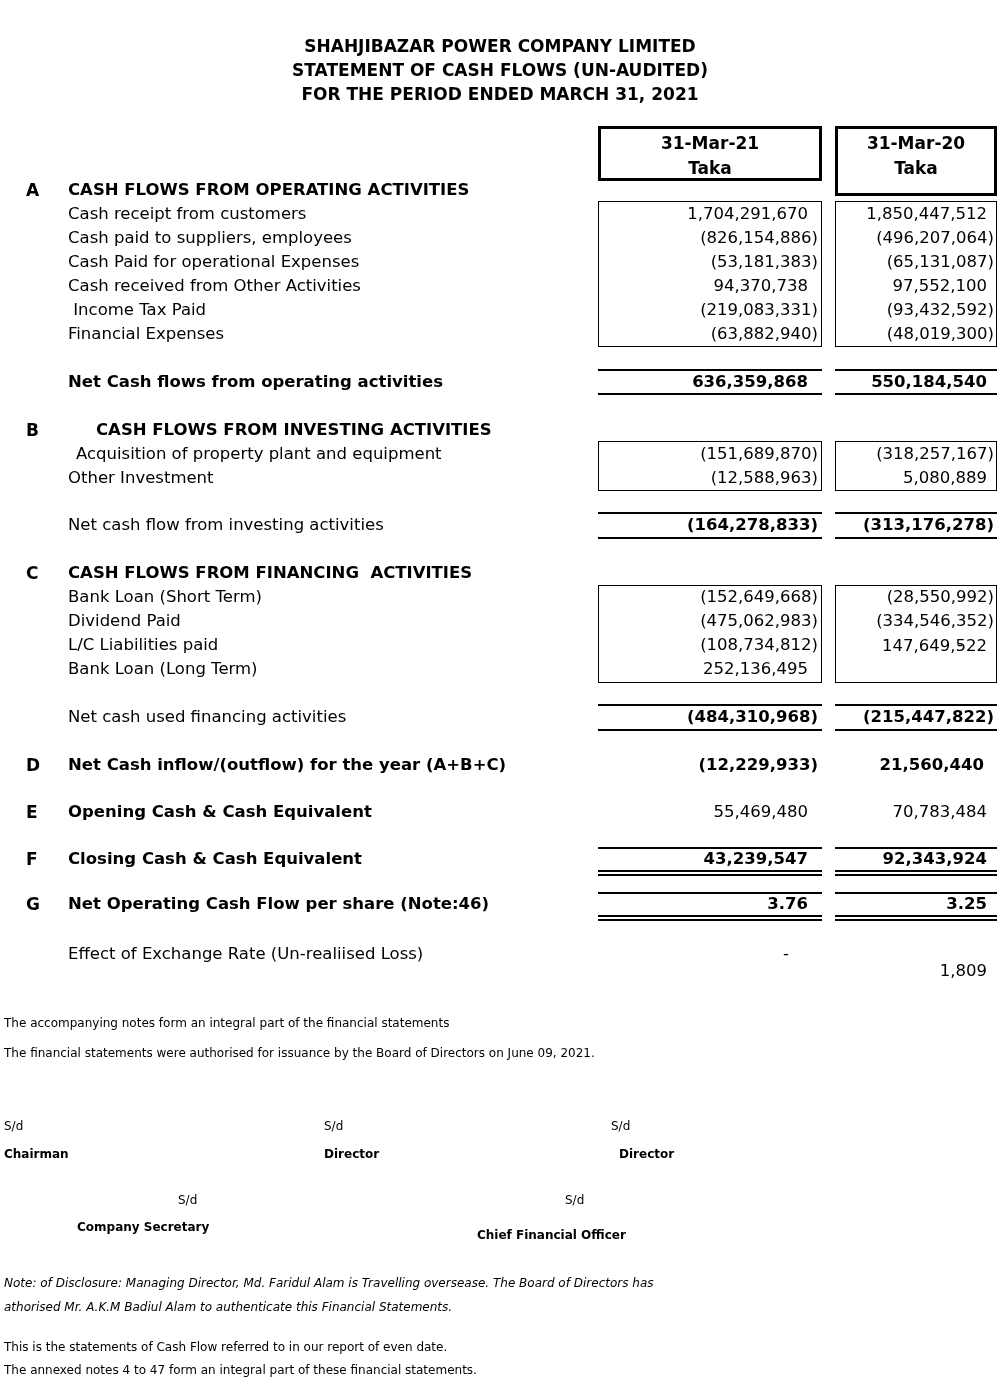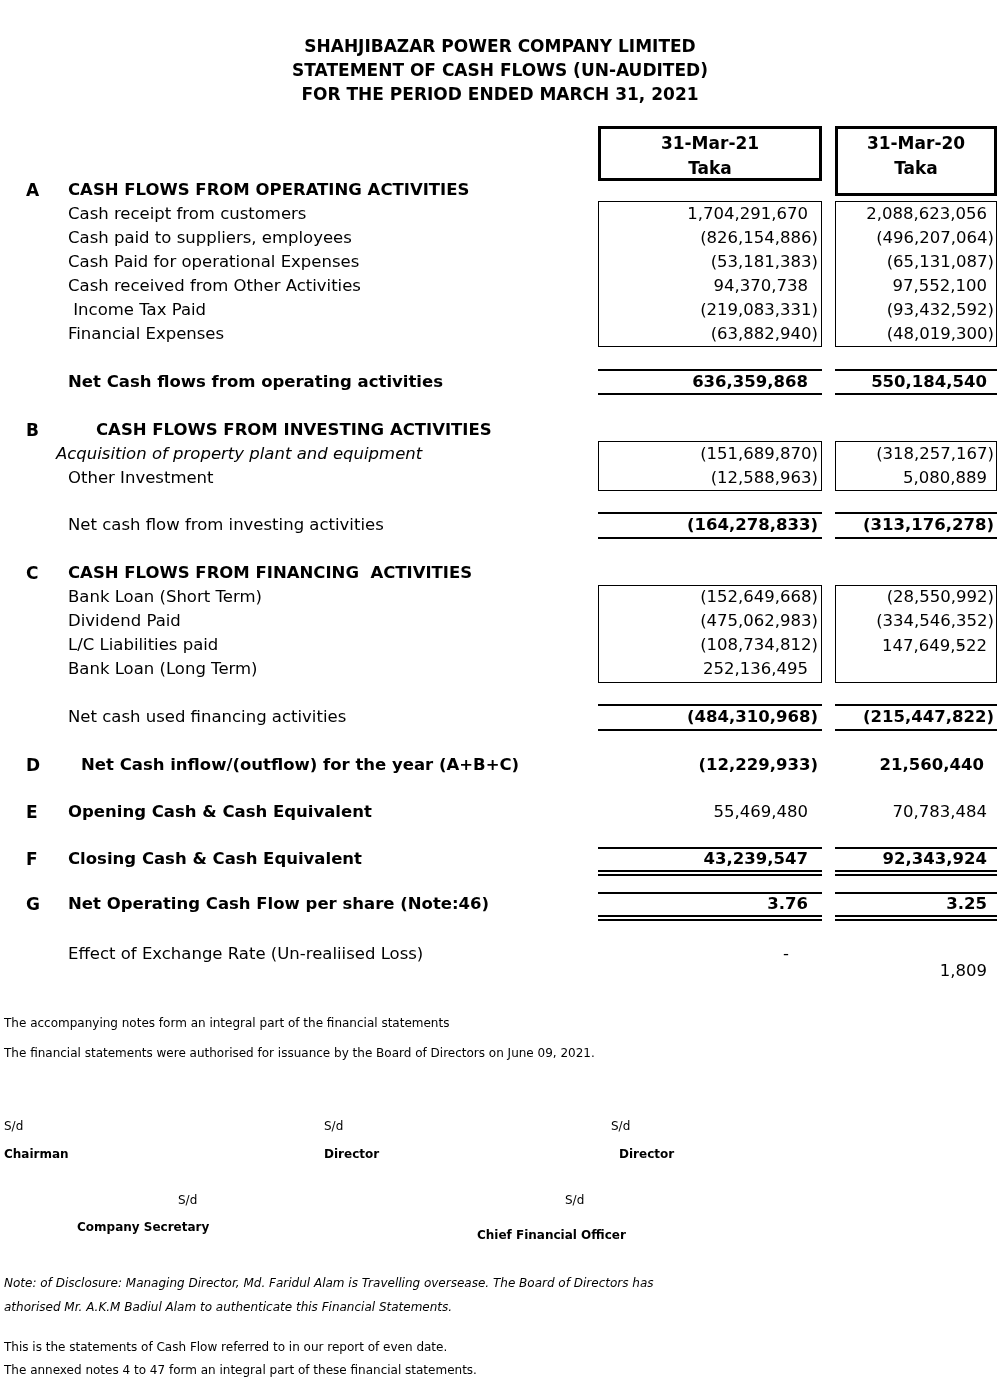--- a/index.html
+++ b/index.html
@@ -40,21 +40,21 @@
 
 <div class="abs letter lbl" style="top:178px;">A</div>
 <div class="abs lbl b" style="left:68px;top:178px;">CASH FLOWS FROM OPERATING ACTIVITIES</div>
 
 <div class="abs box c1" style="top:201px;height:146px;"></div>
 <div class="abs box c2" style="top:201px;height:146px;"></div>
 
 <div>
   <div class="abs lbl" style="left:68px;top:202px;">Cash receipt from customers</div>
   <div class="abs num n1" style="top:202px;padding-right:10px;box-sizing:border-box;">1,704,291,670</div>
-  <div class="abs num n2" style="top:202px;padding-right:7px;box-sizing:border-box;">2,088,623,056</div>
+  <div class="abs num n2" style="top:202px;padding-right:7px;box-sizing:border-box;">1,850,447,512</div>
 
   <div class="abs lbl" style="left:68px;top:226px;">Cash paid to suppliers, employees</div>
   <div class="abs num n1" style="top:226px;">(826,154,886)</div>
   <div class="abs num n2" style="top:226px;">(496,207,064)</div>
 
   <div class="abs lbl" style="left:68px;top:250px;">Cash Paid for operational Expenses</div>
   <div class="abs num n1" style="top:250px;">(53,181,383)</div>
   <div class="abs num n2" style="top:250px;">(65,131,087)</div>
 
   <div class="abs lbl" style="left:68px;top:274px;">Cash received from Other Activities</div>
@@ -78,21 +78,21 @@
 <div class="abs hl c1" style="top:393px;"></div>
 <div class="abs hl c2" style="top:393px;"></div>
 
 <div class="abs letter lbl" style="top:418px;">B</div>
 <div class="abs lbl b" style="left:68px;top:418px;margin-left:28px;">CASH FLOWS FROM INVESTING ACTIVITIES</div>
 
 <div class="abs box c1" style="top:441px;height:50px;"></div>
 <div class="abs box c2" style="top:441px;height:50px;"></div>
 
 <div>
-  <div class="abs lbl" style="left:56px;top:442px;font-style:italic;">Acquisition of  property plant and equipment</div>
+  <div class="abs lbl" style="left:76px;top:442px;">Acquisition of  property plant and equipment</div>
   <div class="abs num n1" style="top:442px;">(151,689,870)</div>
   <div class="abs num n2" style="top:442px;">(318,257,167)</div>
 
   <div class="abs lbl" style="left:68px;top:466px;">Other Investment</div>
   <div class="abs num n1" style="top:466px;">(12,588,963)</div>
   <div class="abs num n2" style="top:466px;padding-right:7px;box-sizing:border-box;">5,080,889</div>
 </div>
 
 <div class="abs hl c1" style="top:512px;"></div>
 <div class="abs hl c2" style="top:512px;"></div>
@@ -128,21 +128,21 @@
 
 <div class="abs hl c1" style="top:704px;"></div>
 <div class="abs hl c2" style="top:704px;"></div>
 <div class="abs lbl" style="left:68px;top:705px;">Net cash used financing activities</div>
 <div class="abs num b n1" style="top:705px;">(484,310,968)</div>
 <div class="abs num b n2" style="top:705px;">(215,447,822)</div>
 <div class="abs hl c1" style="top:729px;"></div>
 <div class="abs hl c2" style="top:729px;"></div>
 
 <div class="abs letter lbl" style="top:753px;">D</div>
-<div class="abs lbl b" style="left:68px;top:753px;margin-left:13px;">Net Cash inflow/(outflow) for the year (A+B+C)</div>
+<div class="abs lbl b" style="left:68px;top:753px;">Net Cash inflow/(outflow) for the year (A+B+C)</div>
 <div class="abs num b n1" style="top:753px;">(12,229,933)</div>
 <div class="abs num b n2" style="top:753px;padding-right:10px;box-sizing:border-box;">21,560,440</div>
 
 <div class="abs letter lbl" style="top:800px;">E</div>
 <div class="abs lbl b" style="left:68px;top:800px;">Opening Cash &amp; Cash Equivalent</div>
 <div class="abs num n1" style="top:800px;padding-right:10px;box-sizing:border-box;">55,469,480</div>
 <div class="abs num n2" style="top:800px;padding-right:7px;box-sizing:border-box;">70,783,484</div>
 
 <div class="abs hl c1" style="top:847px;"></div>
 <div class="abs hl c2" style="top:847px;"></div>

